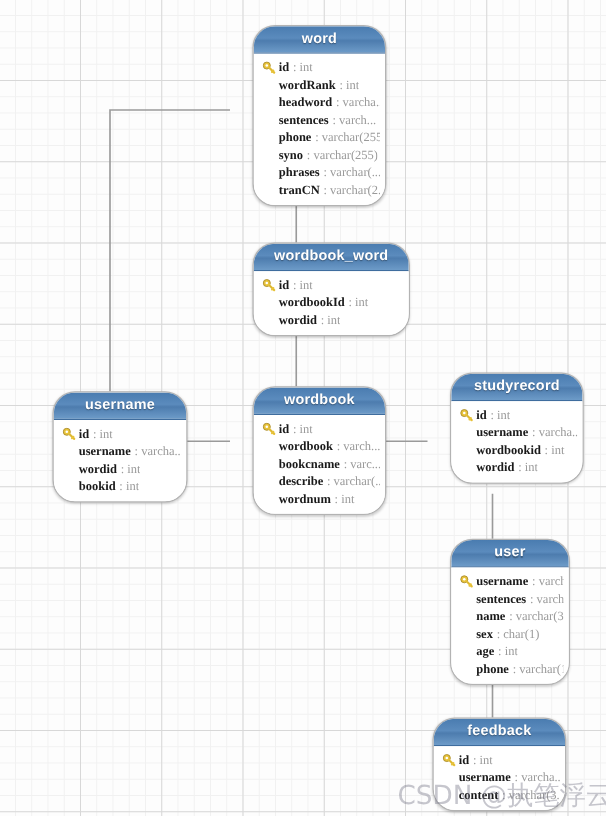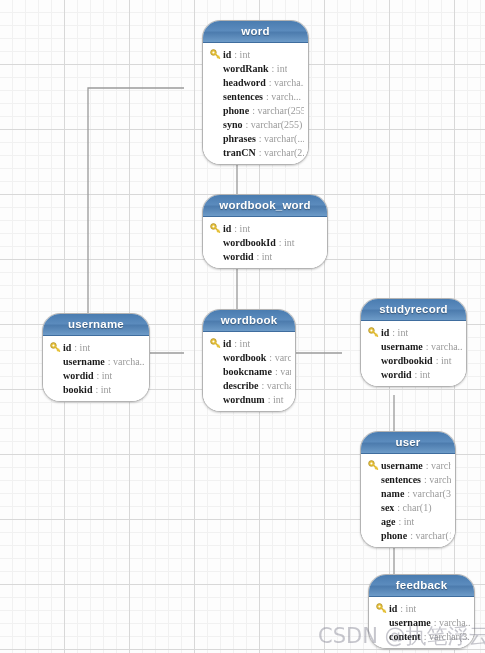--- a/index.html
+++ b/index.html
@@ -220,21 +220,21 @@
             <span class="fname">wordid</span>
             <span class="ftype">: int</span>
           </div>
           <div class="row">
             <span class="keycell"></span>
             <span class="fname">bookid</span>
             <span class="ftype">: int</span>
           </div>
         </div>
       </div>
-      <div class="ent" style="left: 184px; top: 309px; width: 94px;">
+      <div class="ent" style="left: 184px; top: 309px; width: 107px;">
         <div class="ent-head">wordbook</div>
         <div class="ent-body">
           <div class="row">
             <span class="keycell">
               <svg width="11" height="11" viewBox="0 0 16 16">
                 <circle cx="5" cy="5" r="4.1" fill="#e8c33a" stroke="#a8892a" stroke-width="1"></circle>
                 <circle cx="5" cy="5" r="1.5" fill="#ffffff"></circle>
                 <path d="M7.6 7.2 L13.6 13.2" stroke="#e8c33a" stroke-width="2.6" stroke-linecap="round"></path>
                 <path d="M7.6 7.2 L13.6 13.2" stroke="#a8892a" stroke-width="0.7" fill="none" opacity="0.55"></path>
                 <path d="M11 12.4 L12.6 10.8" stroke="#e8c33a" stroke-width="2.4" stroke-linecap="round"></path>
@@ -334,21 +334,21 @@
             <span class="fname">age</span>
             <span class="ftype">: int</span>
           </div>
           <div class="row">
             <span class="keycell"></span>
             <span class="fname">phone</span>
             <span class="ftype">: varchar(11)</span>
           </div>
         </div>
       </div>
-      <div class="ent" style="left: 350px; top: 574px; width: 107px;">
+      <div class="ent" style="left: 328px; top: 574px; width: 107px;">
         <div class="ent-head">feedback</div>
         <div class="ent-body">
           <div class="row">
             <span class="keycell">
               <svg width="11" height="11" viewBox="0 0 16 16">
                 <circle cx="5" cy="5" r="4.1" fill="#e8c33a" stroke="#a8892a" stroke-width="1"></circle>
                 <circle cx="5" cy="5" r="1.5" fill="#ffffff"></circle>
                 <path d="M7.6 7.2 L13.6 13.2" stroke="#e8c33a" stroke-width="2.6" stroke-linecap="round"></path>
                 <path d="M7.6 7.2 L13.6 13.2" stroke="#a8892a" stroke-width="0.7" fill="none" opacity="0.55"></path>
                 <path d="M11 12.4 L12.6 10.8" stroke="#e8c33a" stroke-width="2.4" stroke-linecap="round"></path>

